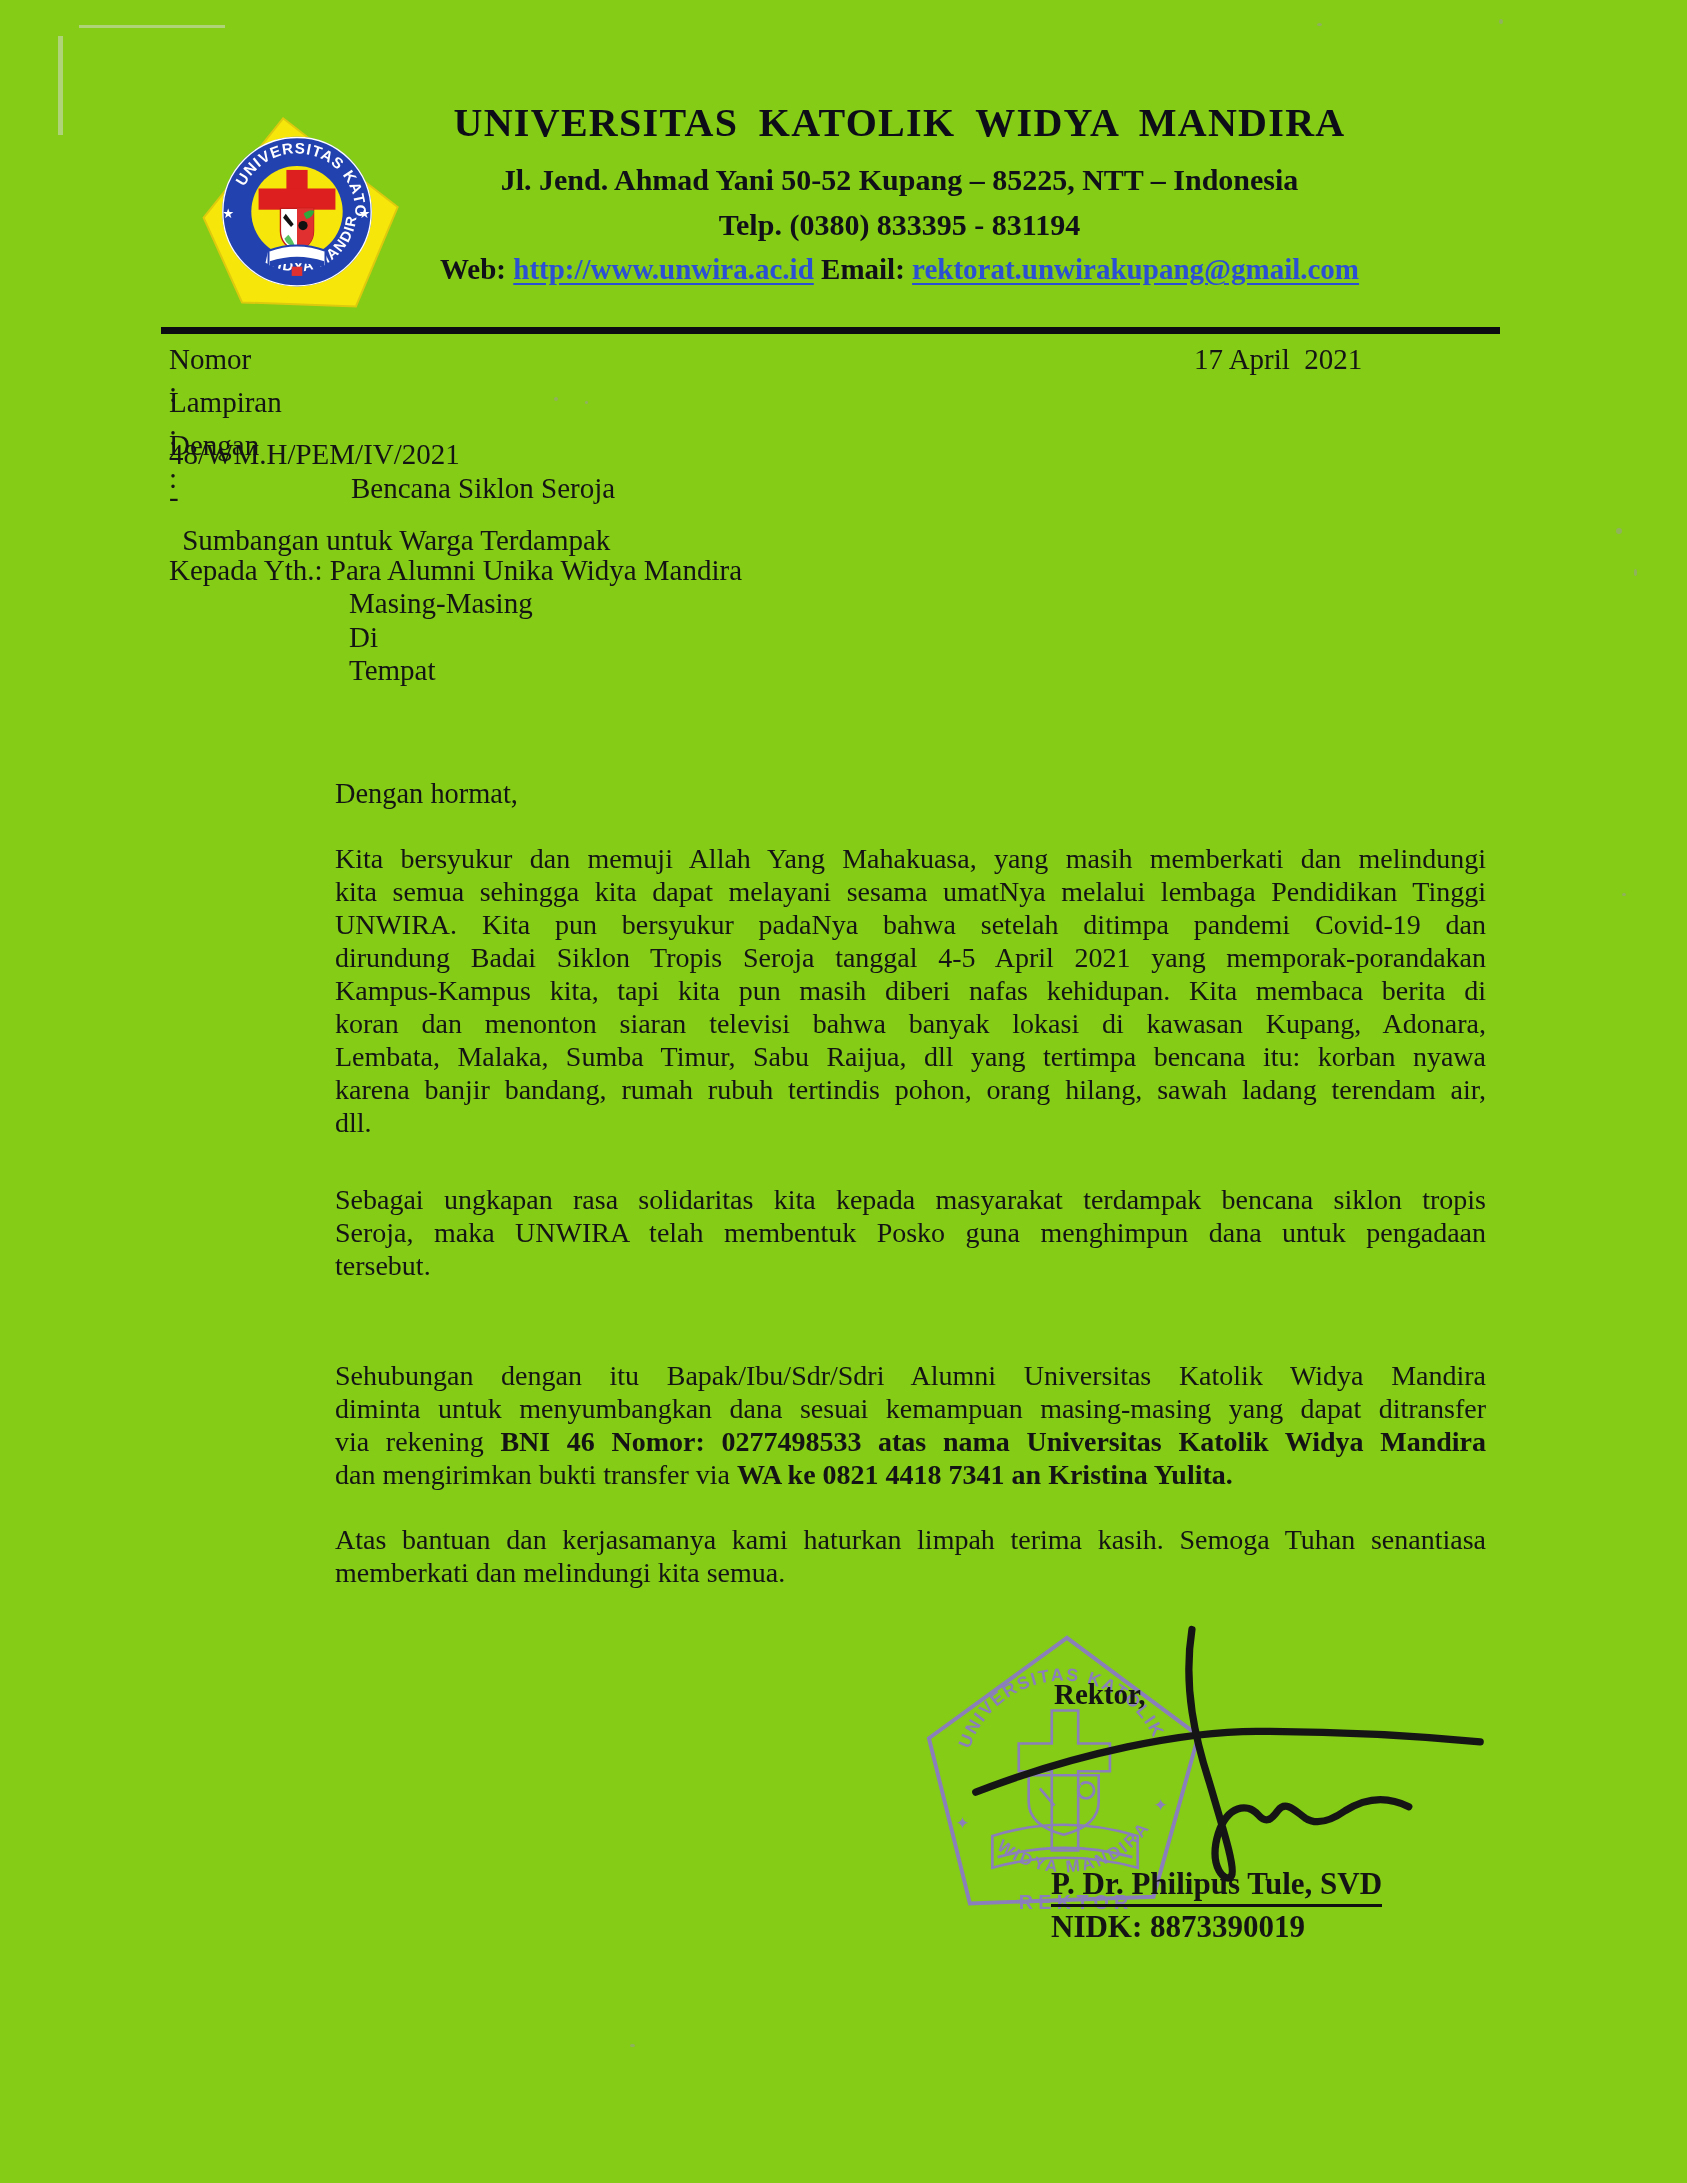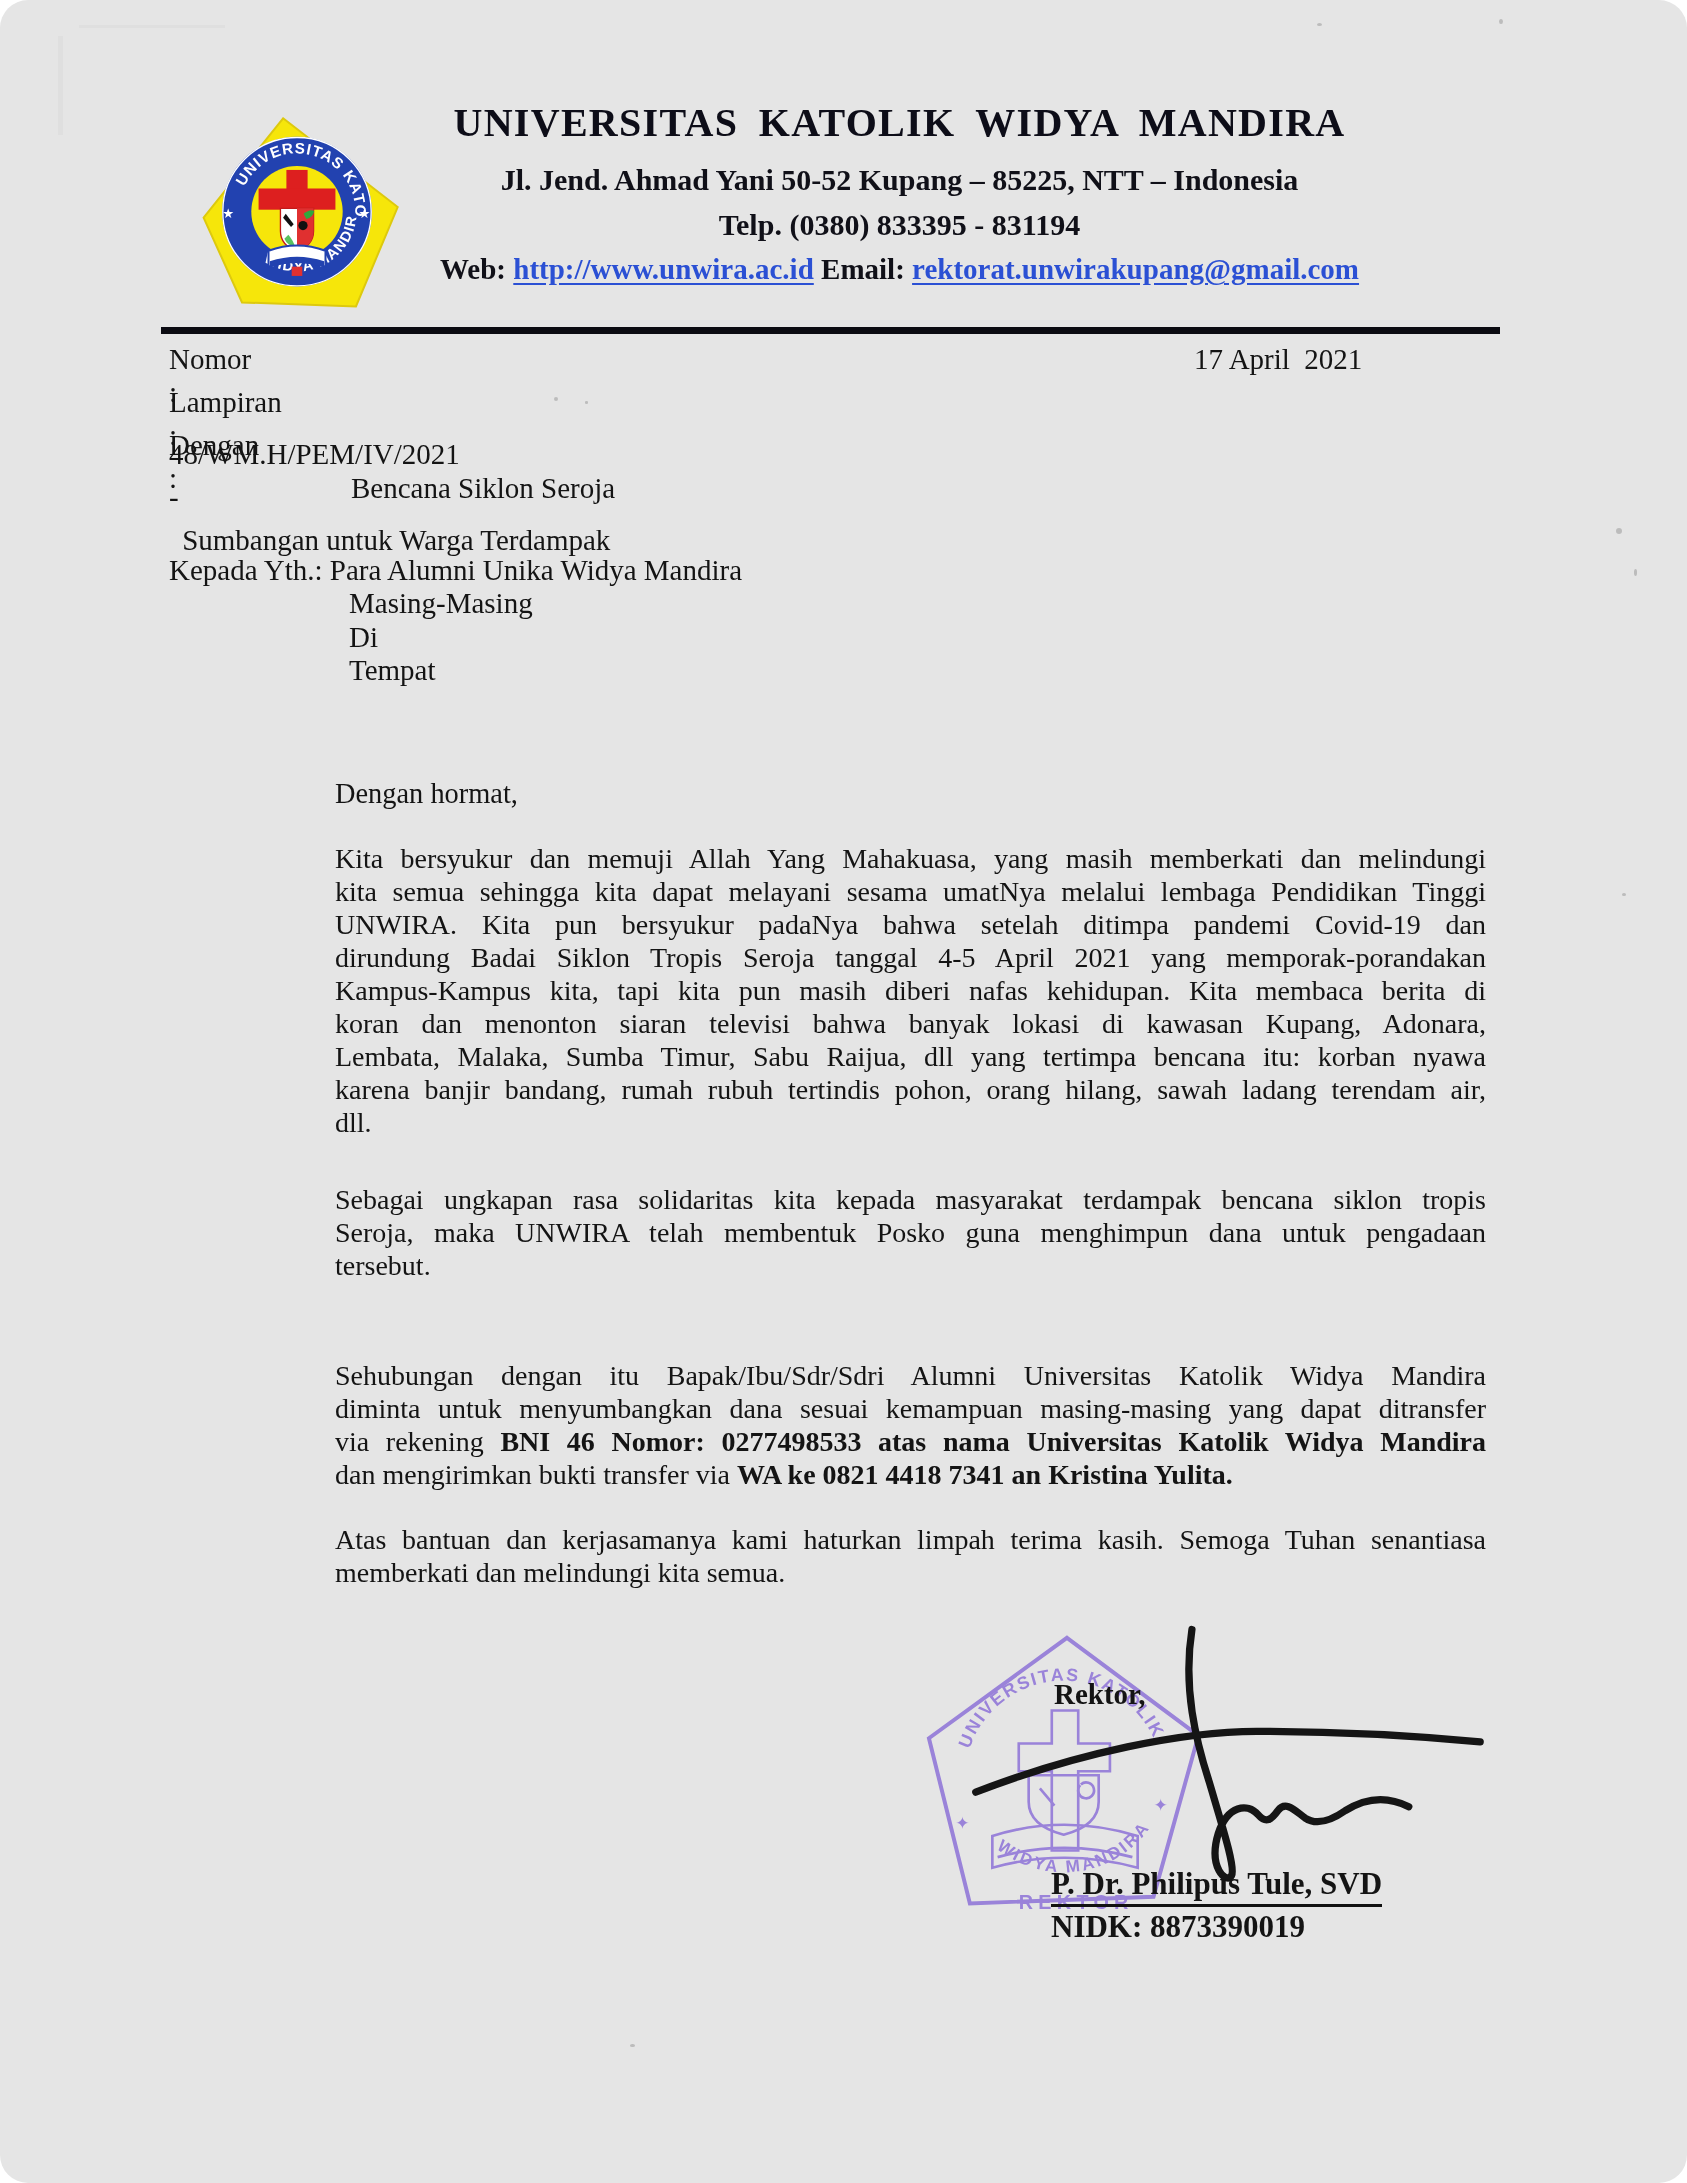--- a/index.html
+++ b/index.html
@@ -1,17 +1,17 @@
 <!DOCTYPE html>
 <html style="font-size:10.6px"><head>
 <meta charset="utf-8">
 <style>
   html,body{margin:0;padding:0;background:#ffffff;}
-  .page{position:relative;width:1687px;height:2183px;background:#e5e5e5;overflow:hidden;
-        font-family:"Liberation Serif","DejaVu Serif",serif;color:#141414;border-radius:28px;}
+  .page{position:relative;width:1687px;height:2183px;background:#84cc16;overflow:hidden;
+        font-family:"Liberation Serif","DejaVu Serif",serif;color:#141414;}
   .abs{position:absolute;}
 
   
   .lh-center{left:370px;width:1059px;text-align:center;}
   .lh-title{top:99px;font-size:40px;font-weight:800;letter-spacing:1.3px;word-spacing:9.3px;color:#0d0d18;}
   .lh-addr{top:163px;font-size:30px;font-weight:700;color:#101018;}
   .lh-telp{top:208px;font-size:30px;font-weight:700;color:#101018;}
   .lh-web{top:253px;font-size:29px;font-weight:700;color:#101018;}
   .lh-link{color:#2b50d4;text-decoration:underline;text-underline-offset:4px;}
   .rule{left:161px;top:327px;width:1339px;height:7.3px;background:#0b0b12;}

